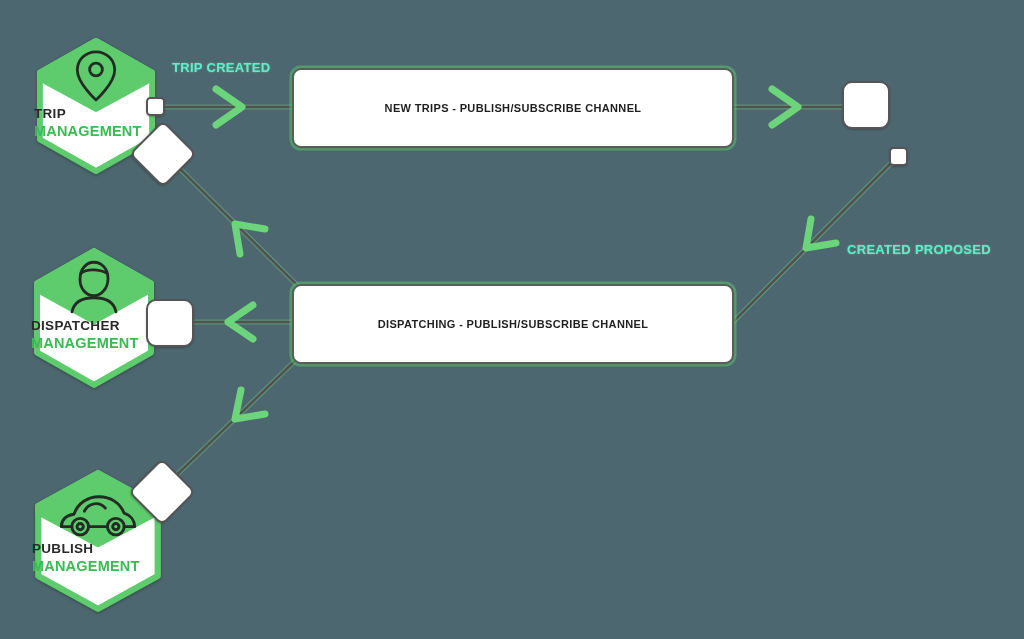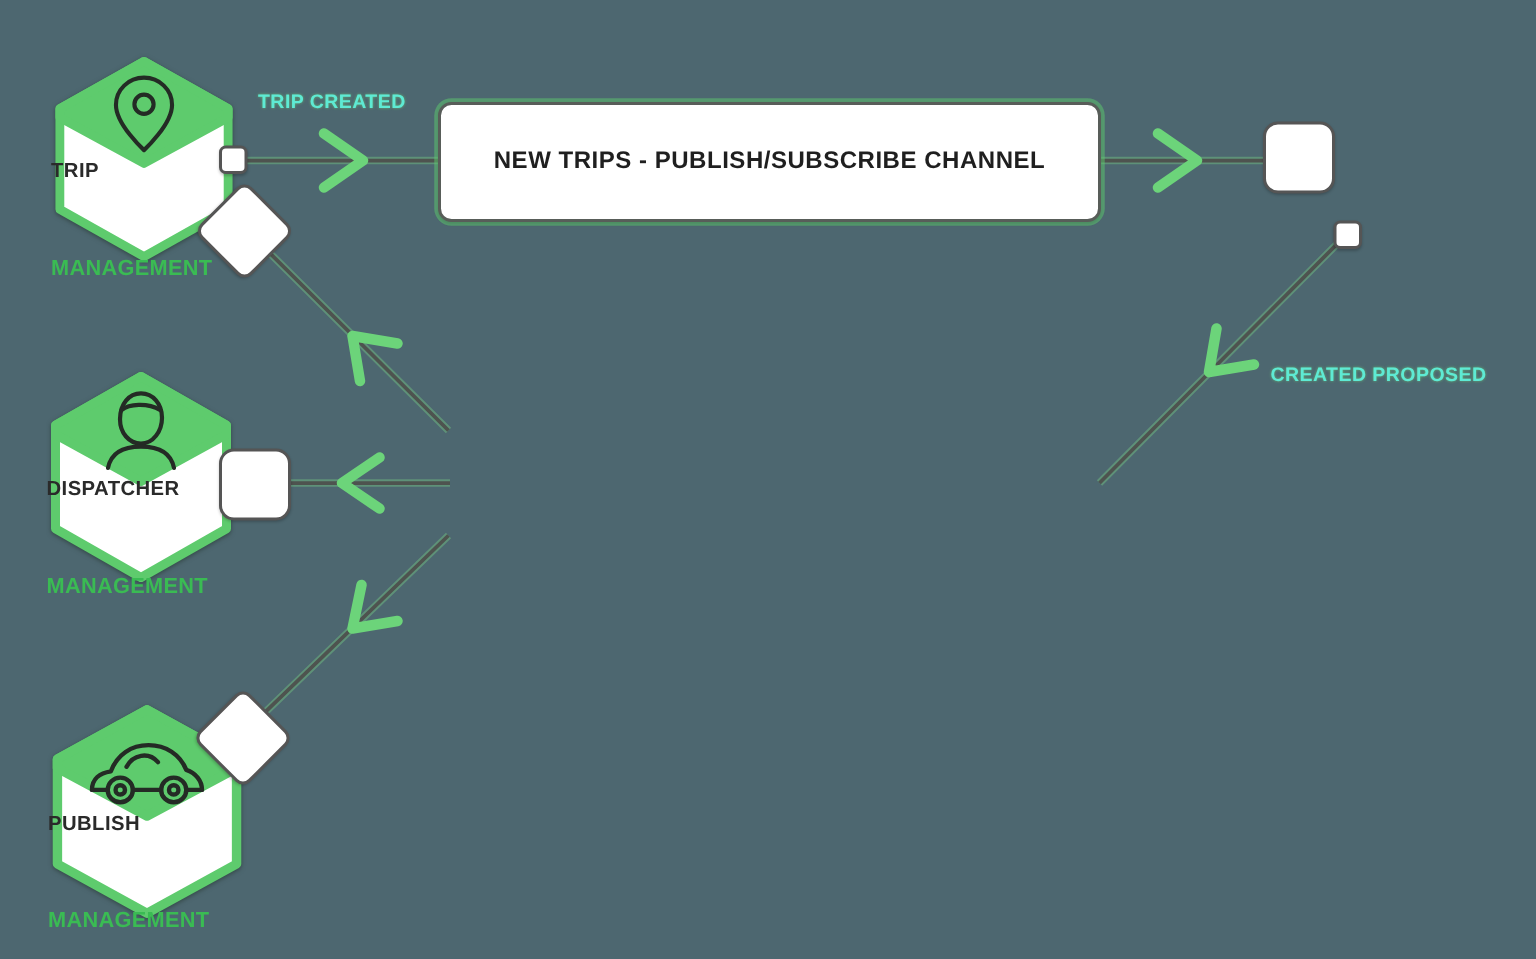--- a/index.html
+++ b/index.html
@@ -15,34 +15,34 @@
   .chevrons{fill:none;stroke:var(--arrow);stroke-width:7;stroke-linecap:round;stroke-linejoin:round;}
   .node{position:absolute;}
   .hex{position:absolute;left:0;top:0;width:100%;height:100%;
     filter:drop-shadow(0 1px 1.5px rgba(25,40,30,.5));}
   .hex-body{fill:#ffffff;stroke:var(--green);stroke-width:6;stroke-linejoin:round;}
   .hex-flap{fill:var(--green);stroke:var(--green);stroke-width:6;stroke-linejoin:round;}
   .icon path,.icon circle{fill:none;stroke:#242b25;stroke-width:2.8;
     stroke-linecap:round;stroke-linejoin:round;}
   .node-title,.node-subtitle{position:absolute;left:0;right:0;text-align:left;font-weight:700;}
   .node-title{top:50%;font-size:13.5px;color:#2a2a2a;letter-spacing:.3px;}
-  .node-subtitle{top:62%;font-size:14.5px;color:var(--green-text);letter-spacing:.2px;margin-top:48px;}
+  .node-subtitle{top:62%;font-size:14.5px;color:var(--green-text);letter-spacing:.2px;}
   #node-dispatcher .node-title{top:53%;}
   .port{position:absolute;background:#fff;border:2px solid var(--border);
     box-shadow:0 1px 2px rgba(0,0,0,.22);}
   .port-small{width:15px;height:15px;border-radius:4.5px;}
   .port-large{width:44px;height:44px;border-radius:10px;border-width:2.5px;}
   .diamond{position:absolute;width:44px;height:44px;background:#fff;
     border:2.5px solid var(--border);border-radius:7px;transform:rotate(45deg);
     box-shadow:0 1px 2px rgba(0,0,0,.22);}
   .channel{position:absolute;width:438px;height:76px;background:#fff;
     border:2px solid #585d59;border-radius:9px;
     box-shadow:0 0 0 2.5px rgba(94,203,109,.5),0 1px 2px rgba(0,0,0,.25);
     display:flex;align-items:center;justify-content:center;}
-  .channel-label{font-size:16px;font-weight:700;color:#1f1f1f;letter-spacing:.35px;white-space:nowrap;}
+  .channel-label{font-size:11px;font-weight:700;color:#1f1f1f;letter-spacing:.35px;white-space:nowrap;}
   .edge-label{position:absolute;font-size:13px;font-weight:700;color:#5eead4;
     letter-spacing:.3px;text-shadow:0 0 2px rgba(108,212,122,.75);white-space:nowrap;}
   #node-trip{left:34px;top:37px;width:124px;height:138px;}
   #node-dispatcher{left:872px;top:32px;width:124px;height:142px;}
   #node-passenger{left:31px;top:247px;width:126px;height:142px;}
   #node-driver{left:32px;top:469px;width:132px;height:144px;}
   #port-trip{left:146px;top:97px;}
   #port-dispatcher-in{left:842px;top:81px;}
   #port-dispatcher-out{left:889px;top:147px;}
   #port-passenger{left:146px;top:299px;}
@@ -64,20 +64,23 @@
     <path class="chevrons" d="M216 89 L242 107 L216 125
          M772 89 L798 107 L772 125
          M811 219 L806 248 L836 243
          M265 229 L235 224 L240 254
          M253 305 L228 322 L253 339
          M241 390 L235 419 L265 414"></path>
   </svg>
 
   <div class="channel" id="channel-new-trips">
     <span class="channel-label">NEW TRIPS - PUBLISH/SUBSCRIBE CHANNEL</span>
+  </div>
+  <div class="channel" id="channel-dispatching">
+    <span class="channel-label">DISPATCHING - PUBLISH/SUBSCRIBE CHANNEL</span>
   </div>
 
   <div class="node" id="node-trip">
     <svg class="hex" viewBox="0 0 126 140" preserveAspectRatio="none">
       <polygon class="hex-body" points="63,4 120,36 120,104 63,136 6,104 6,36"></polygon>
       <path class="hex-flap" d="M6 36 L63 4 L120 36 L120 42 L63 73 L6 42 Z"></path>
       <g class="icon">
         <path d="M63 15 C52.5 15 44 23.2 44 33.4 C44 46.6 63 64 63 64 C63 64 82 46.6 82 33.4 C82 23.2 73.5 15 63 15 Z"></path>
         <circle cx="63" cy="33" r="6.5"></circle>
       </g>

